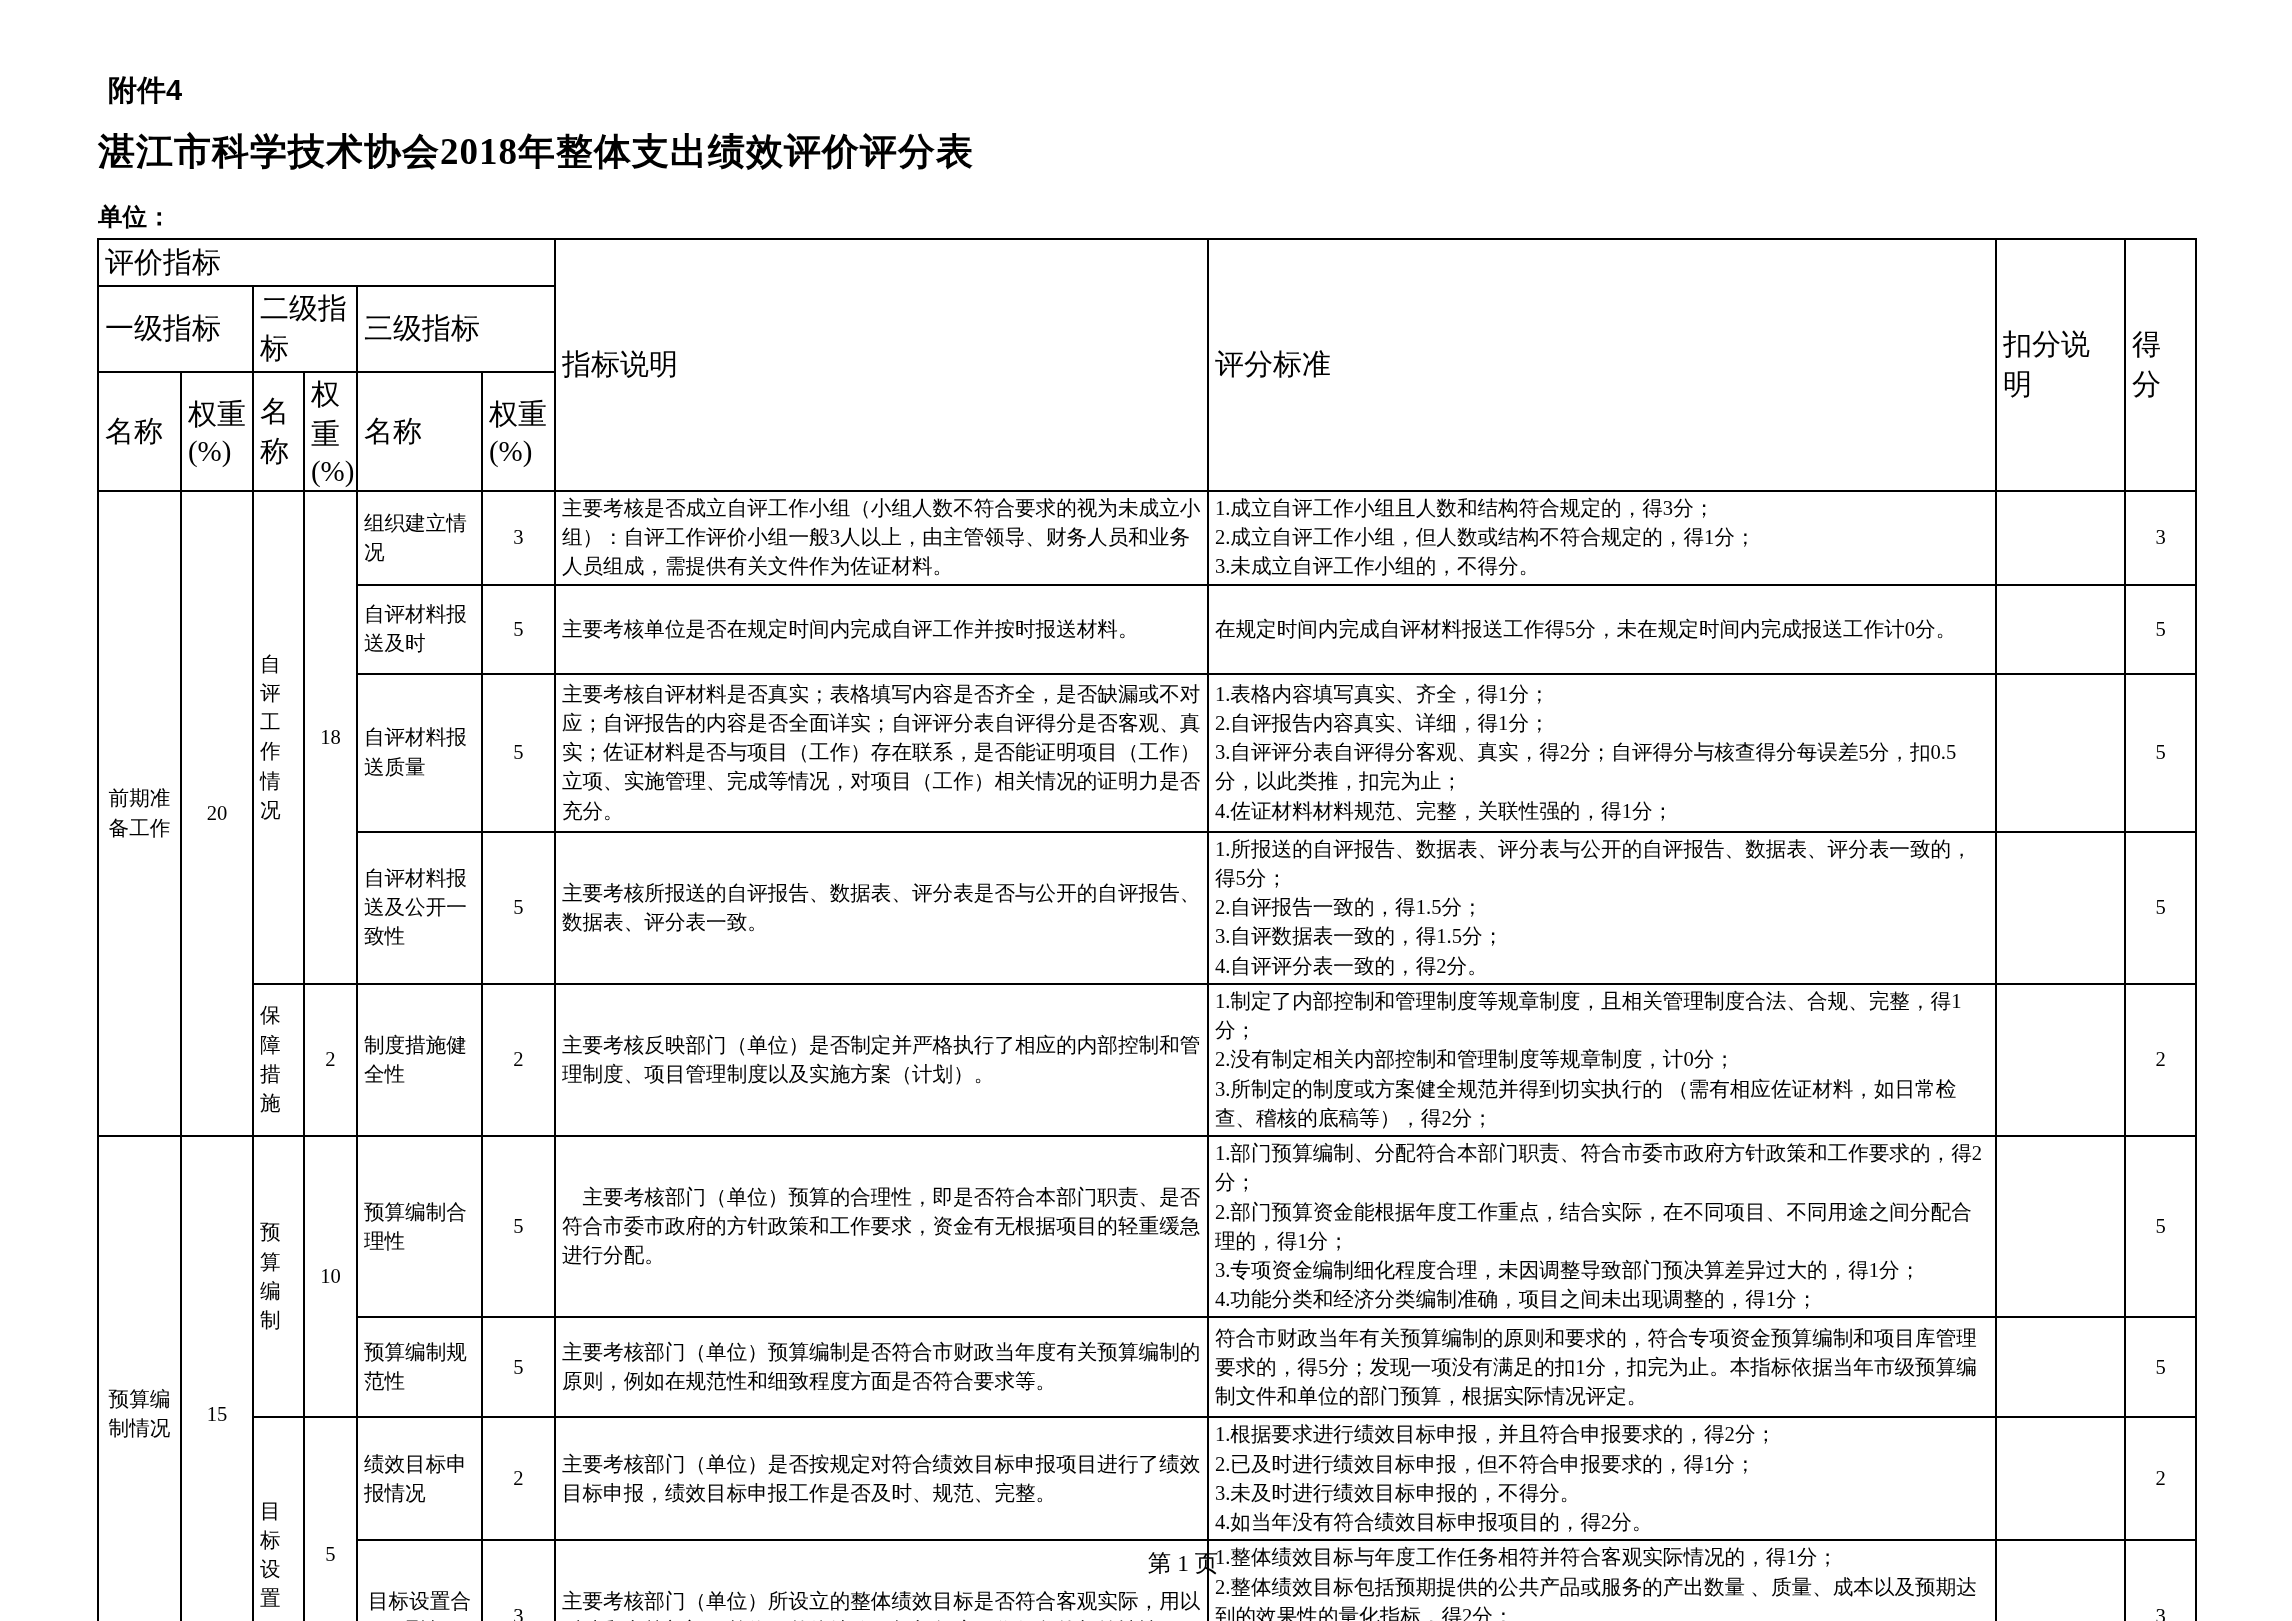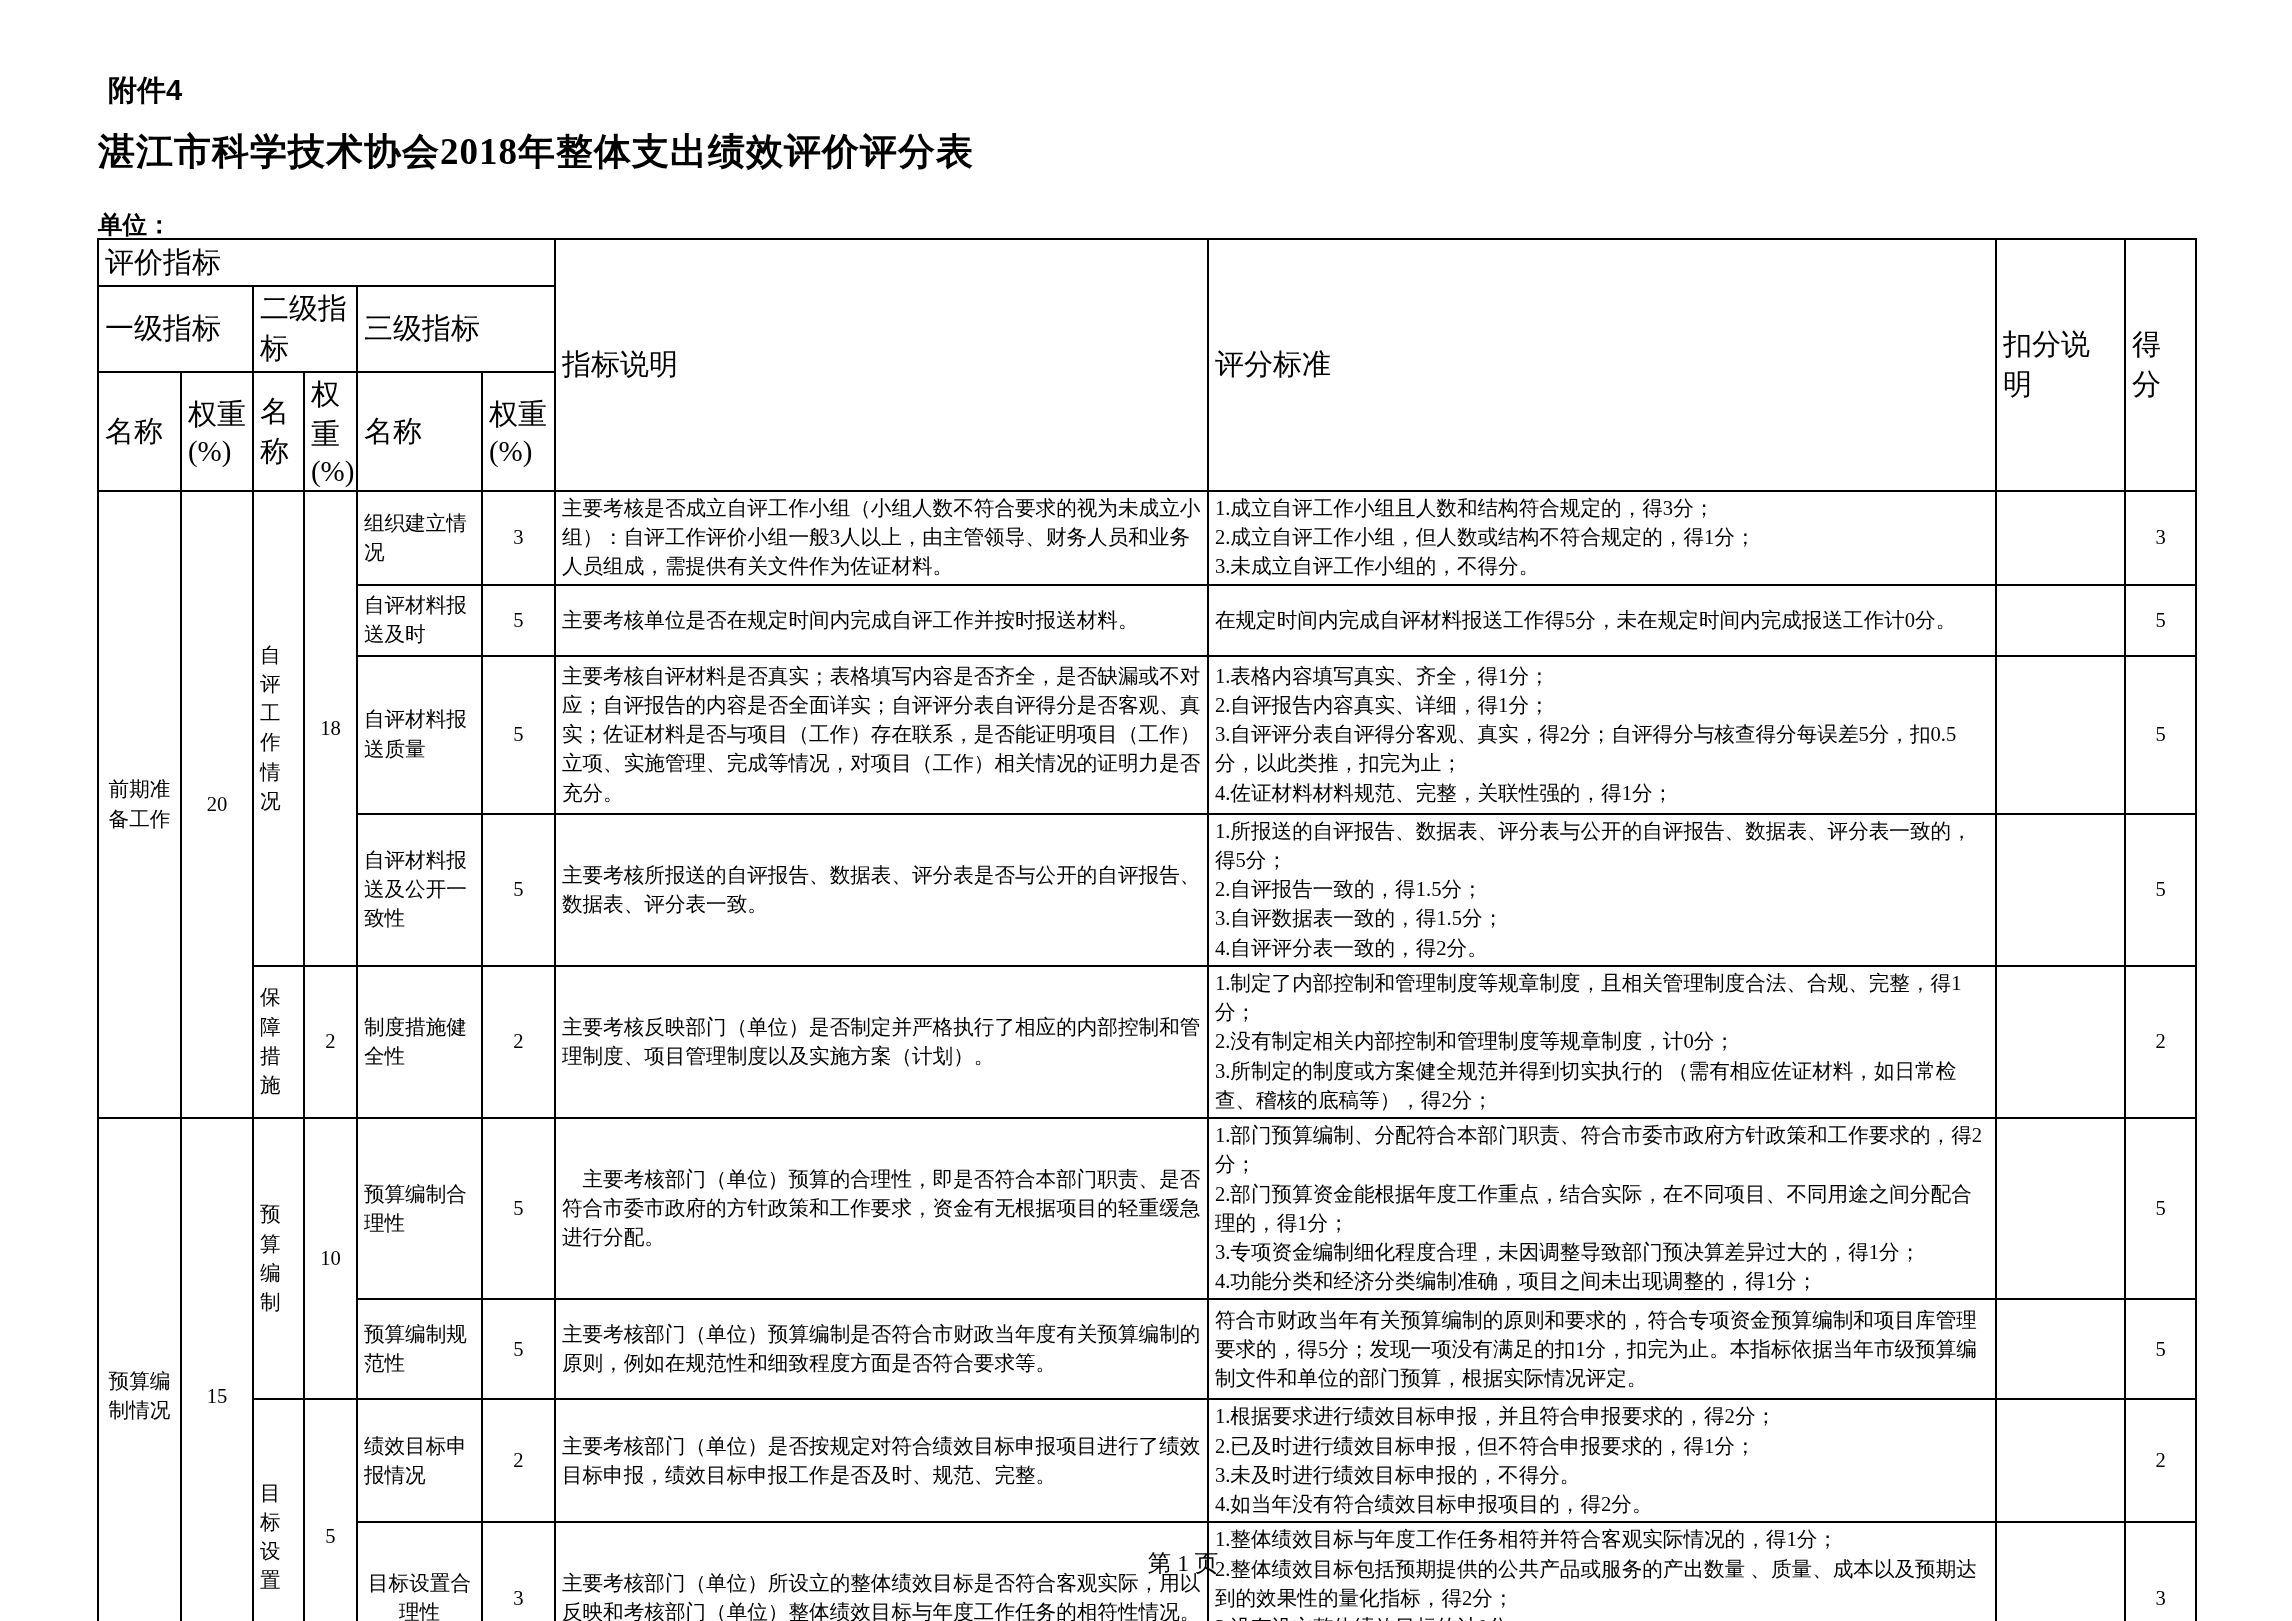--- a/index.html
+++ b/index.html
@@ -15,21 +15,21 @@
     position: absolute; left: 93px; top: 71px;
     font-family: "Liberation Sans", "DejaVu Sans", sans-serif;
     font-size: 29px; font-weight: bold; margin-left: 15px;
   }
   .title-wrap {
     position: absolute; left: 98px; top: 127px; width: 2098px;
     text-align: left;
   }
   .doc-title { font-size: 37px; font-weight: bold; letter-spacing: 1px; }
   .unit {
-    position: absolute; left: 98px; top: 208px;
+    position: absolute; left: 98px; top: 200px;
     font-size: 24.5px; font-weight: bold;
   }
   table.score-table {
     position: absolute; left: 97px; top: 238px;
     width: 2098px;
     border-collapse: collapse;
     table-layout: fixed;
     border: 2.9px solid #000;
   }
   .score-table th, .score-table td {
@@ -108,21 +108,21 @@
       <td rowspan="4" class="c-center">18</td>
       <td class="c-left name3">组织建立情况</td>
       <td class="c-center">3</td>
       <td class="c-left desc">主要考核是否成立自评工作小组（小组人数不符合要求的视为未成立小组）：自评工作评价小组一般3人以上，由主管领导、财务人员和业务人员组成，需提供有关文件作为佐证材料。</td>
       <td class="c-left crit pre">1.成立自评工作小组且人数和结构符合规定的，得3分；
 2.成立自评工作小组，但人数或结构不符合规定的，得1分；
 3.未成立自评工作小组的，不得分。</td>
       <td class="c-center"></td>
       <td class="c-center">3</td>
     </tr>
-    <tr style="height:71px">
+    <tr style="height:89px">
       <td class="c-left name3">自评材料报送及时</td>
       <td class="c-center">5</td>
       <td class="c-left desc">主要考核单位是否在规定时间内完成自评工作并按时报送材料。</td>
       <td class="c-left crit pre">在规定时间内完成自评材料报送工作得5分，未在规定时间内完成报送工作计0分。</td>
       <td class="c-center"></td>
       <td class="c-center">5</td>
     </tr>
     <tr style="height:158px">
       <td class="c-left name3">自评材料报送质量</td>
       <td class="c-center">5</td>

